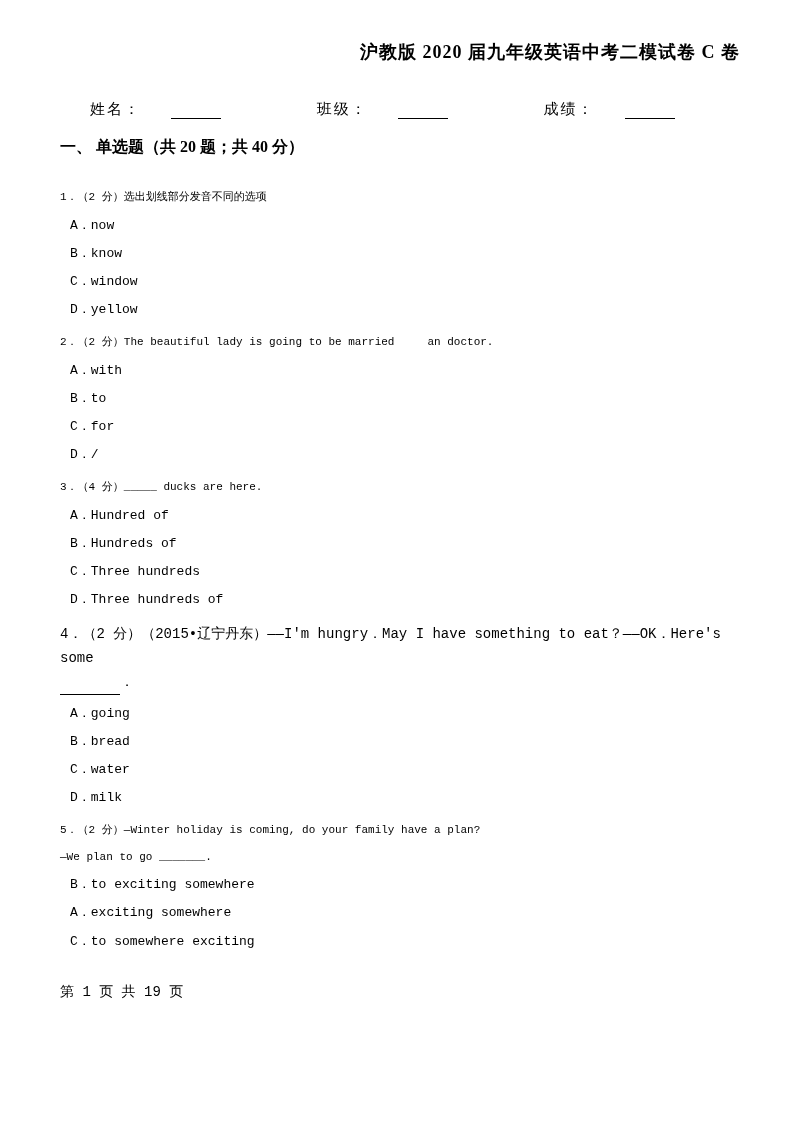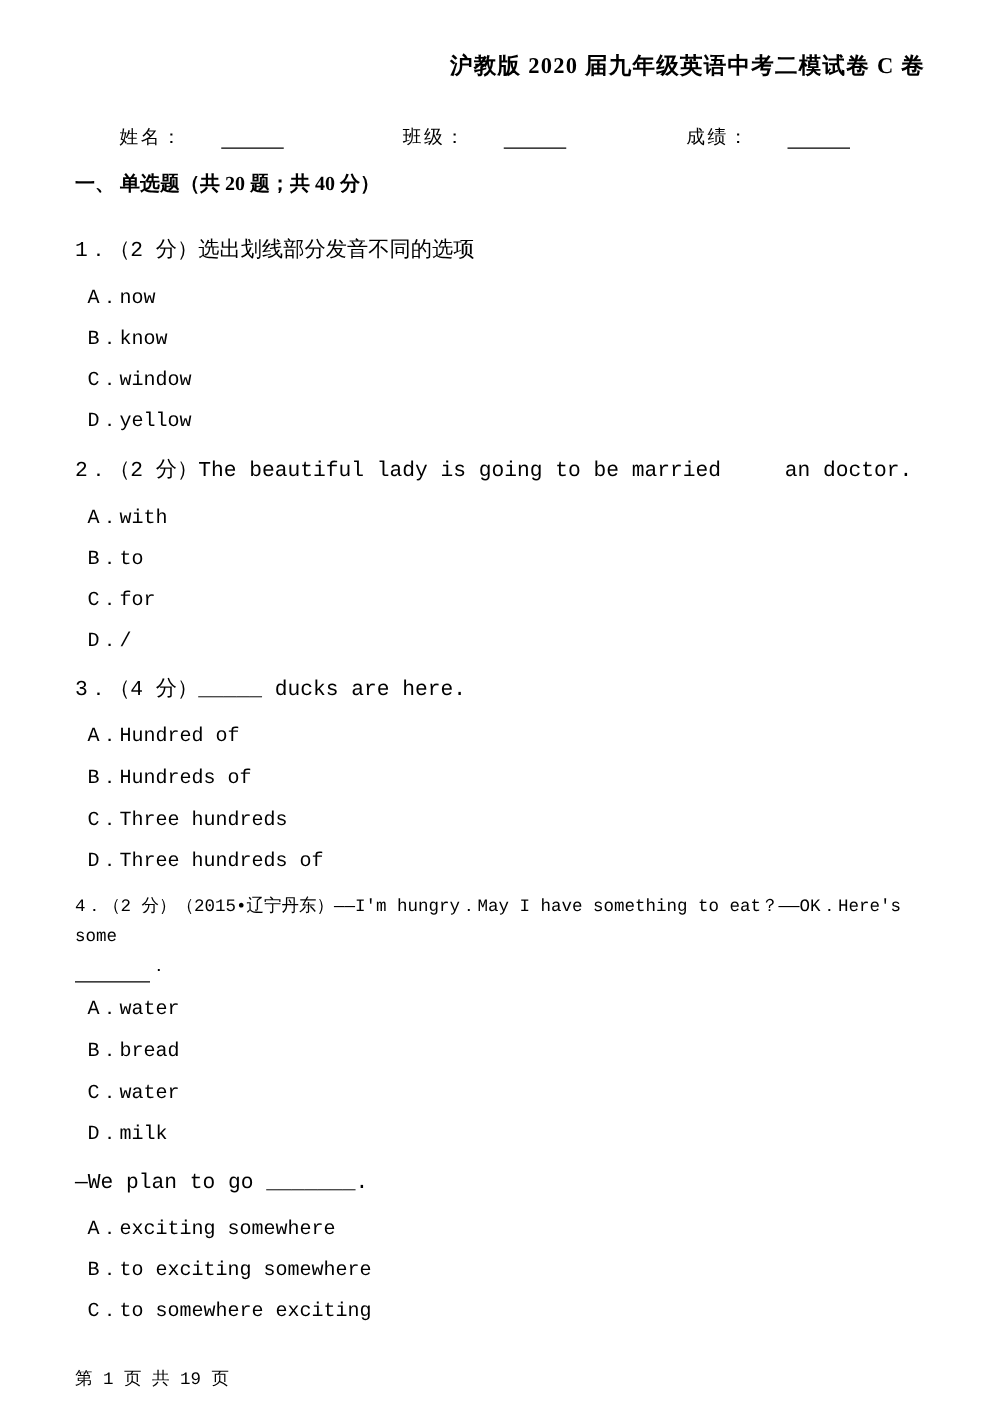--- a/index.html
+++ b/index.html
@@ -17,49 +17,49 @@
       padding: 40px 60px;
     }
     .page-title {
       text-align: right;
       font-size: 18px;
       font-weight: bold;
       margin-bottom: 18px;
       letter-spacing: 1px;
     }
     .info-row {
-      text-align: right;
+      text-align: left;
       margin-bottom: 18px;
       font-size: 15px;
       letter-spacing: 2px;
       margin-top: 36px;
     }
     .info-row span {
       margin: 0 30px;
     }
     .section-header {
       font-size: 16px;
       font-weight: bold;
       margin-bottom: 30px;
     }
     .question-block {
       margin-bottom: 12px;
     }
     .question-stem {
       margin-bottom: 8px;
       line-height: 1.7;
       font-family: "Courier New", "SimSun", monospace;
-      font-size: 17px;
+      font-size: 11px;
     }
     .option {
       margin-bottom: 6px;
       padding-left: 10px;
       line-height: 1.7;
       font-family: "Courier New", "SimSun", monospace;
-      font-size: 16px;
+      font-size: 13px;
     }
     .underline-sm {
       display: inline-block;
       width: 50px;
       border-bottom: 1px solid #000;
       vertical-align: bottom;
     }
     .page-footer {
       margin-top: 30px;
       font-size: 14px;
@@ -111,26 +111,27 @@
   <div class="question-stem">3．（4 分）_____ ducks are here.</div>
   <div class="option">A．Hundred of</div>
   <div class="option">B．Hundreds of</div>
   <div class="option">C．Three hundreds</div>
   <div class="option">D．Three hundreds of</div>
 </div>
 
 <div class="question-block">
   <div class="q4-stem">4．（2 分）（2015•辽宁丹东）——I'm hungry．May I have something to eat？——OK．Here's some
 <br><span class="blank-line"></span>．</div>
-  <div class="option">A．water</div>
+  <div class="option">A．going</div>
   <div class="option">B．bread</div>
   <div class="option">C．water</div>
   <div class="option">D．milk</div>
 </div>
 
 <div class="question-block">
+  <div class="question-stem">5．（2 分）—Winter holiday is coming, do your family have a plan?</div>
   <div class="question-stem">—We plan to go _______.</div>
+  <div class="option">B．to exciting somewhere</div>
   <div class="option">A．exciting somewhere</div>
-  <div class="option">B．to exciting somewhere</div>
   <div class="option">C．to somewhere exciting</div>
 </div>
 
 <div class="page-footer">第 1 页 共 19 页</div>
 
 </body></html>

